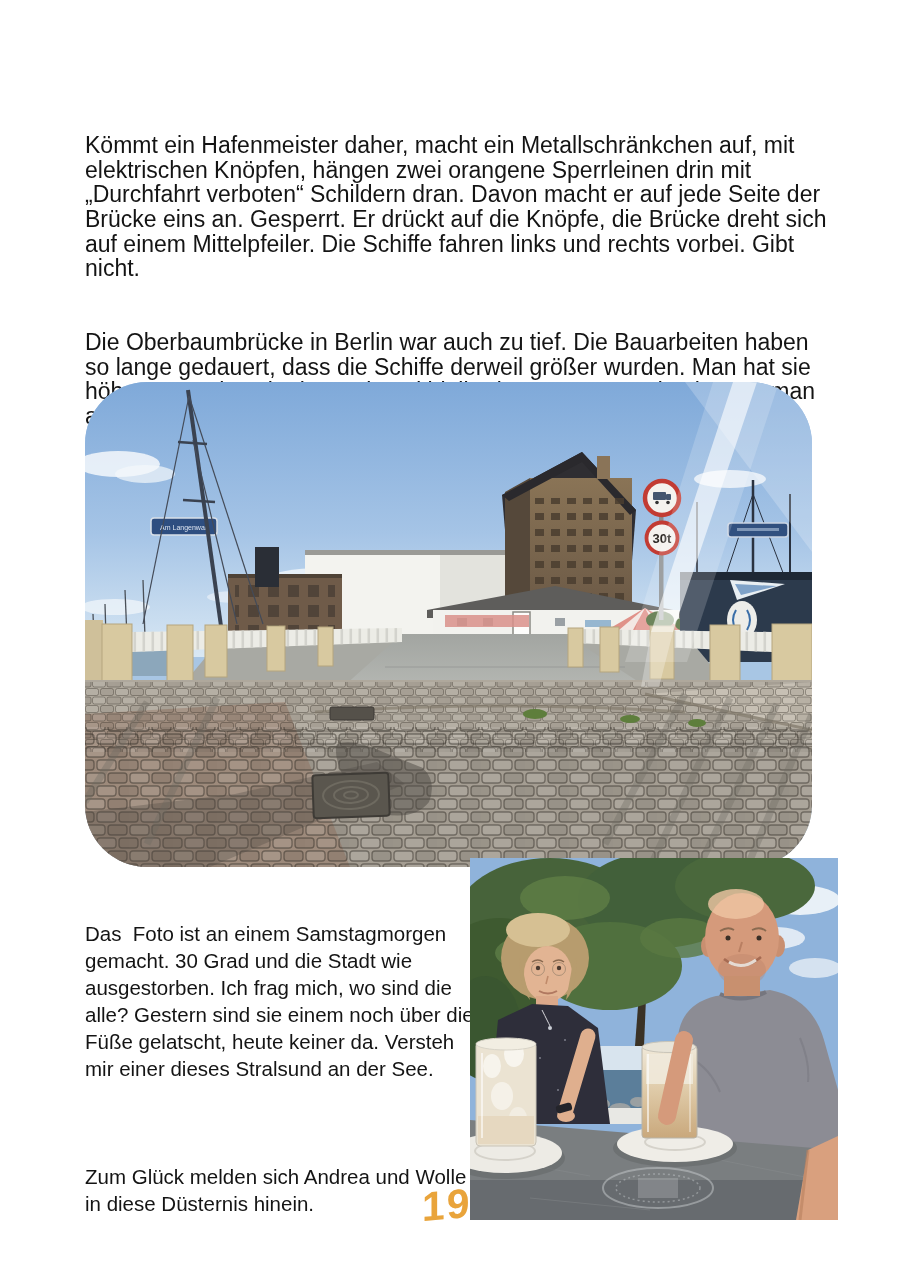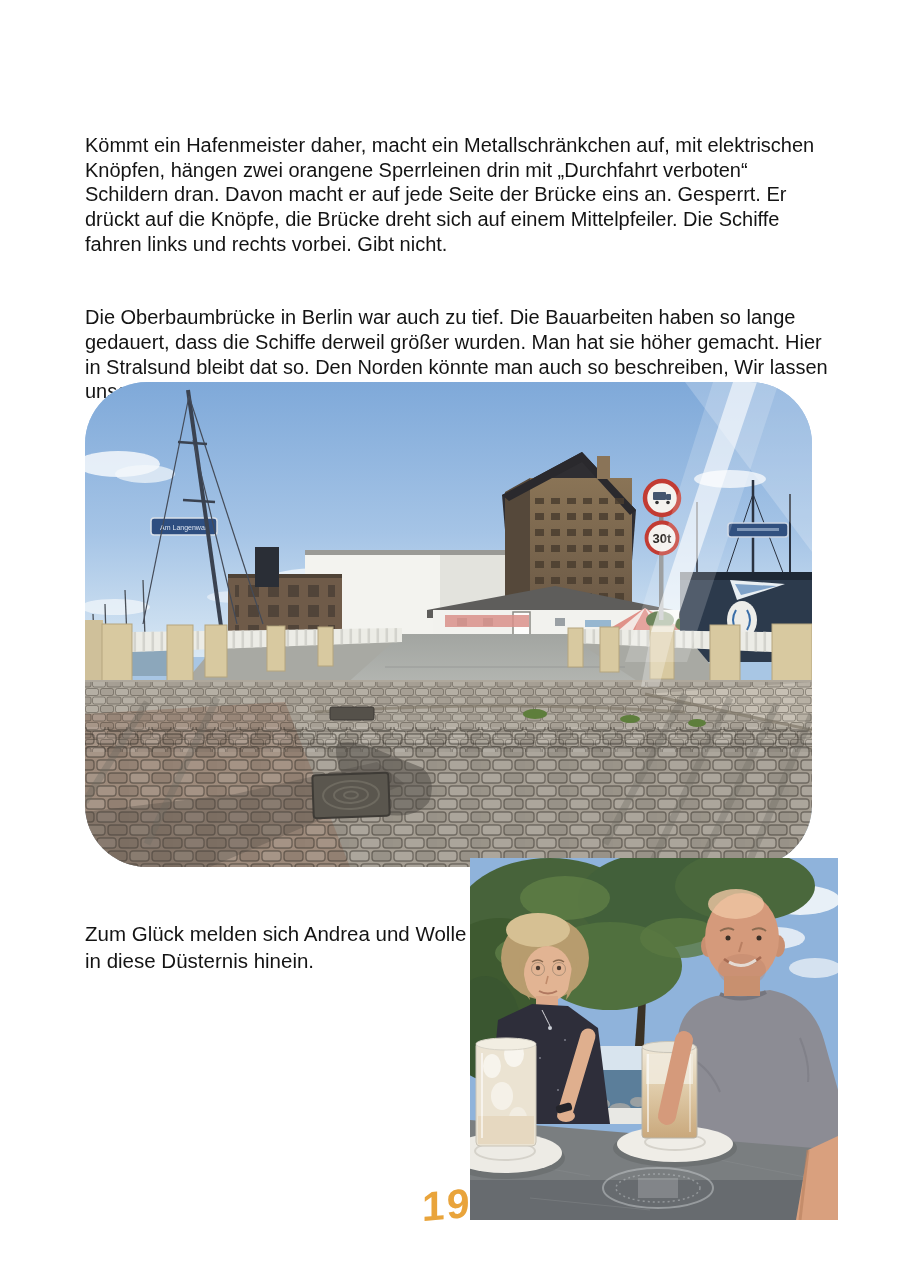--- a/index.html
+++ b/index.html
@@ -2,21 +2,21 @@
 <html><head>
 <meta charset="utf-8">
 <style>
   html,body { margin:0; padding:0; background:#ffffff; }
   .page {
     position:relative; width:900px; height:1274px; background:#ffffff;
     font-family:"Liberation Sans", sans-serif; color:#141414; overflow:hidden;
   }
   .intro {
     position:absolute; left:85px; top:84px; width:748px;
-    font-size:20px; line-height:24.6px; white-space:pre-wrap;
+    font-size:23px; line-height:24.6px; white-space:pre-wrap;
   }
   .intro p { margin:0; }
   .main-photo {
     position:absolute; left:85px; top:357px; width:727px; height:485px;
     border-radius:62px; overflow:hidden; background:#a8c6e4;margin-top:25px;
   }
   .main-photo svg { display:block; }
   .story {
     position:absolute; left:85px; top:866px; width:392px;
     font-size:20.5px; line-height:27px; white-space:pre-wrap;
@@ -262,20 +262,21 @@
       <g>
         <polygon points="600,0 727,0 727,170" fill="#FFFFFF" opacity="0.22"></polygon>
         <polygon points="628,0 694,0 602,280 540,280" fill="#FFFFFF" opacity="0.18"></polygon>
         <polygon points="648,0 672,0 588,250 566,250" fill="#FFFFFF" opacity="0.6"></polygon>
         <polygon points="566,250 588,250 574,305 556,305" fill="#FFFFFF" opacity="0.28"></polygon>
       </g>
     </svg>
   </div>
 
   <div class="story">
+    <p>Das  Foto ist an einem Samstagmorgen gemacht. 30 Grad und die Stadt wie ausgestorben. Ich frag mich, wo sind die alle? Gestern sind sie einem noch über die Füße gelatscht, heute keiner da. Versteh mir einer dieses Stralsund an der See.</p>
     <p>Zum Glück melden sich Andrea und Wolle in diese Düsternis hinein.</p>
     
   </div>
 
   <div class="cafe-photo">
     <svg width="368" height="362" viewBox="0 0 368 362" xmlns="http://www.w3.org/2000/svg">
       <defs>
         <linearGradient id="glassG" x1="0" y1="0" x2="0" y2="1">
           <stop offset="0" stop-color="#F0E9DA"></stop>
           <stop offset="0.5" stop-color="#DEC9A6"></stop>

